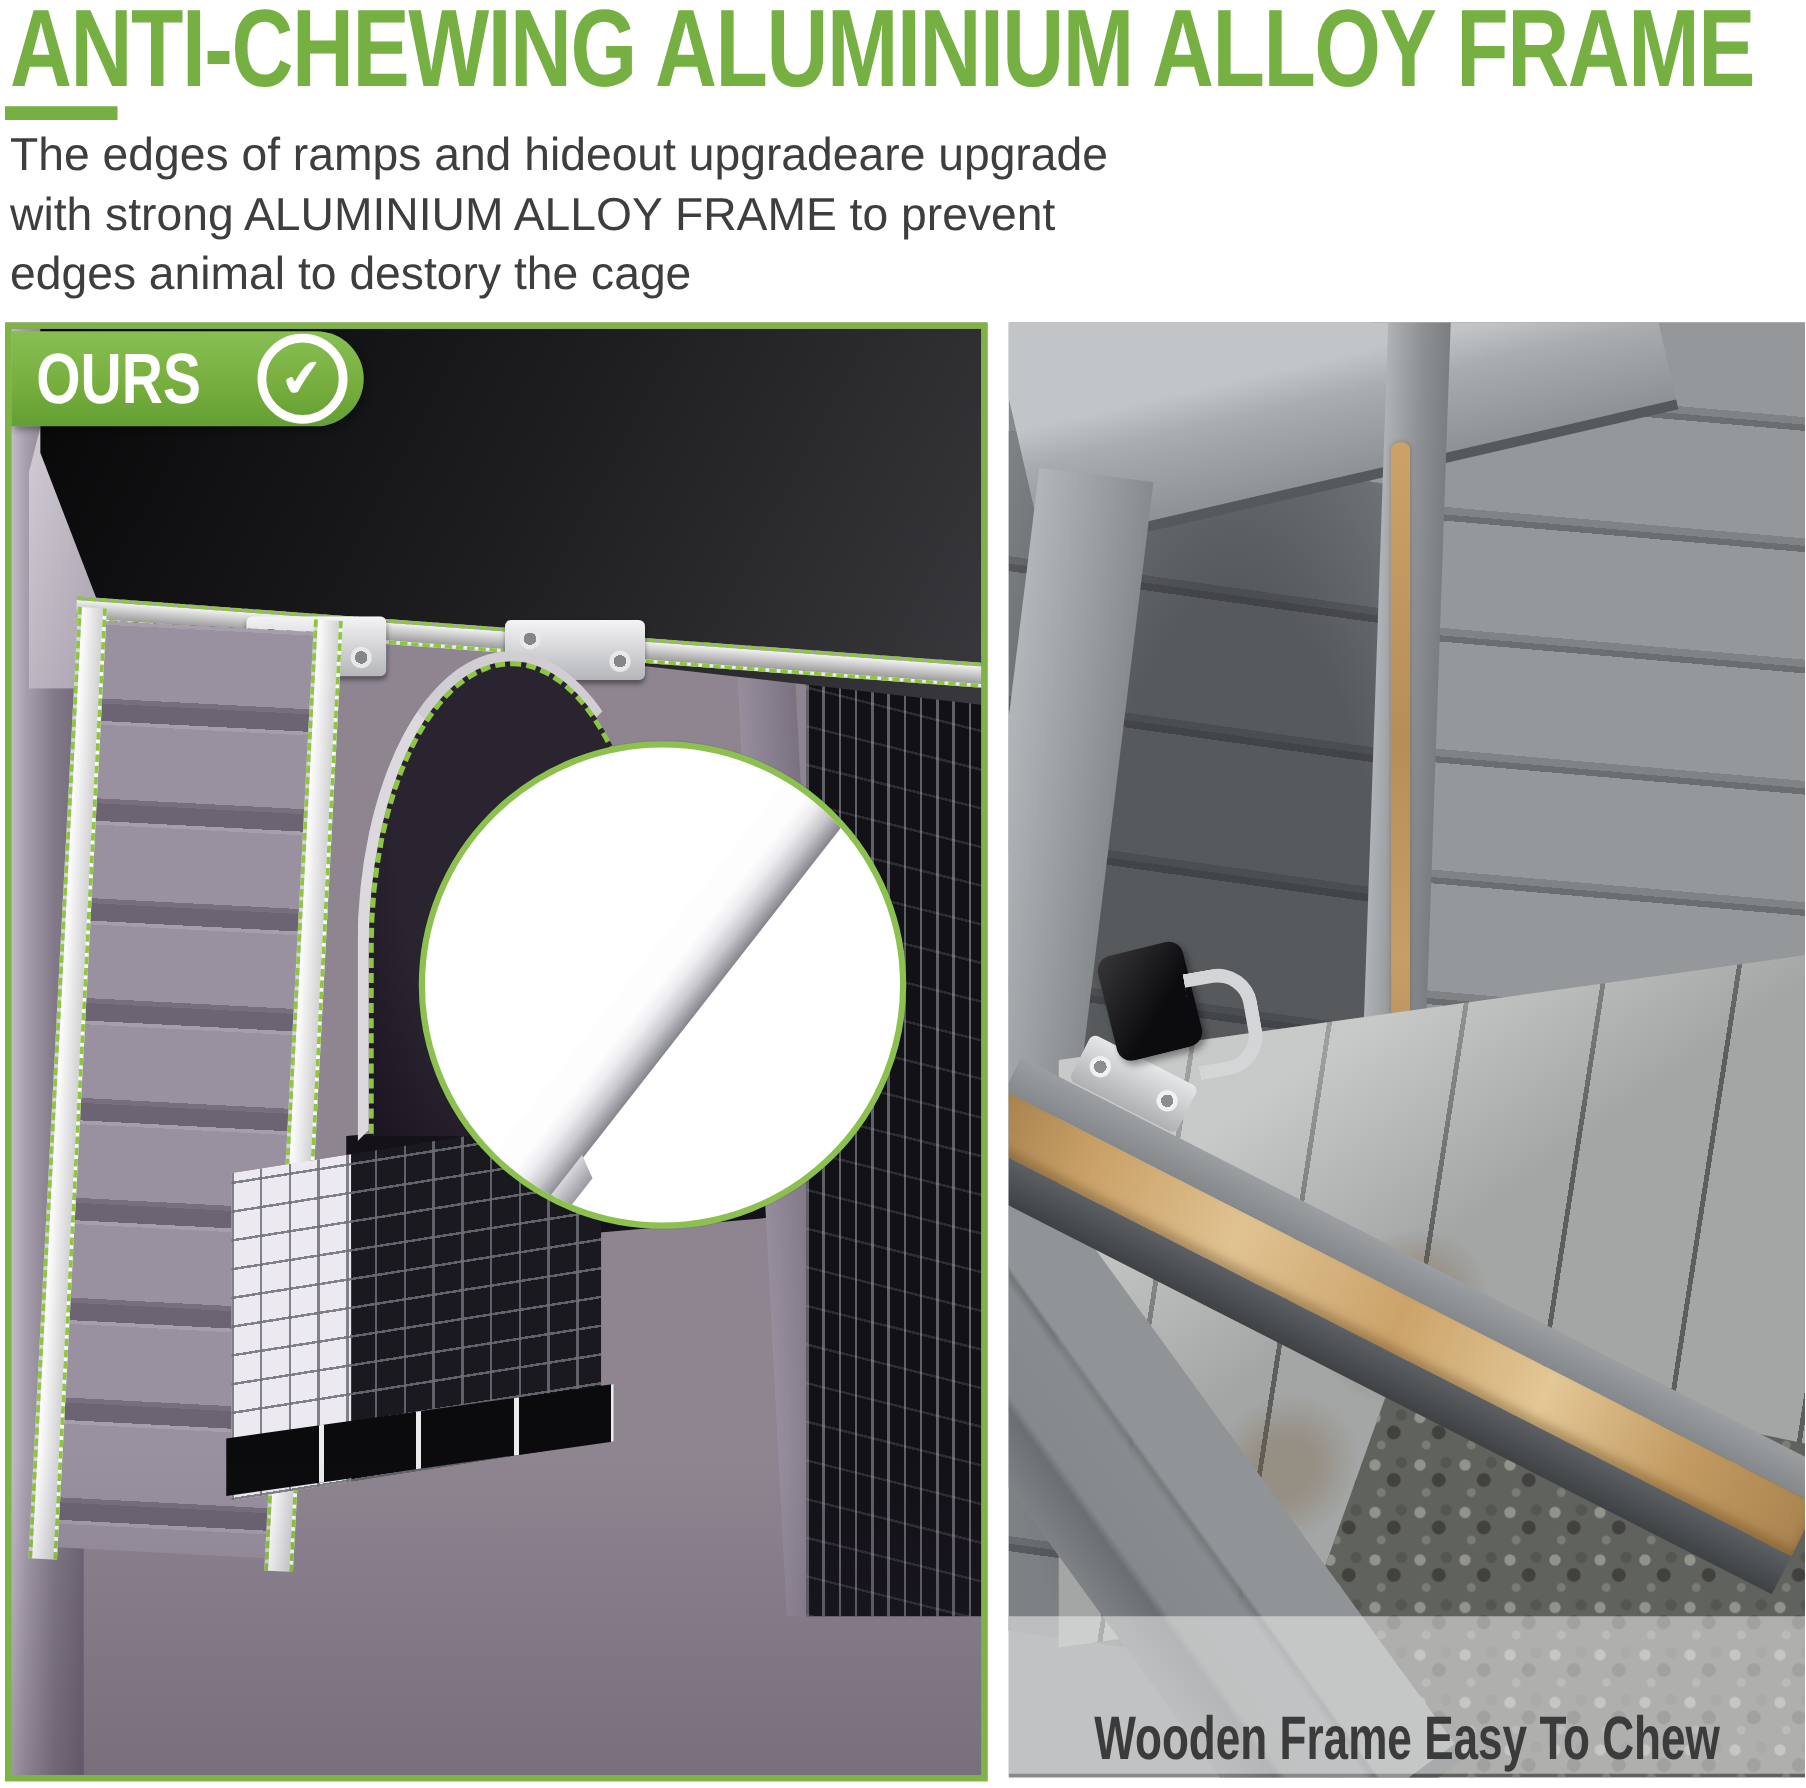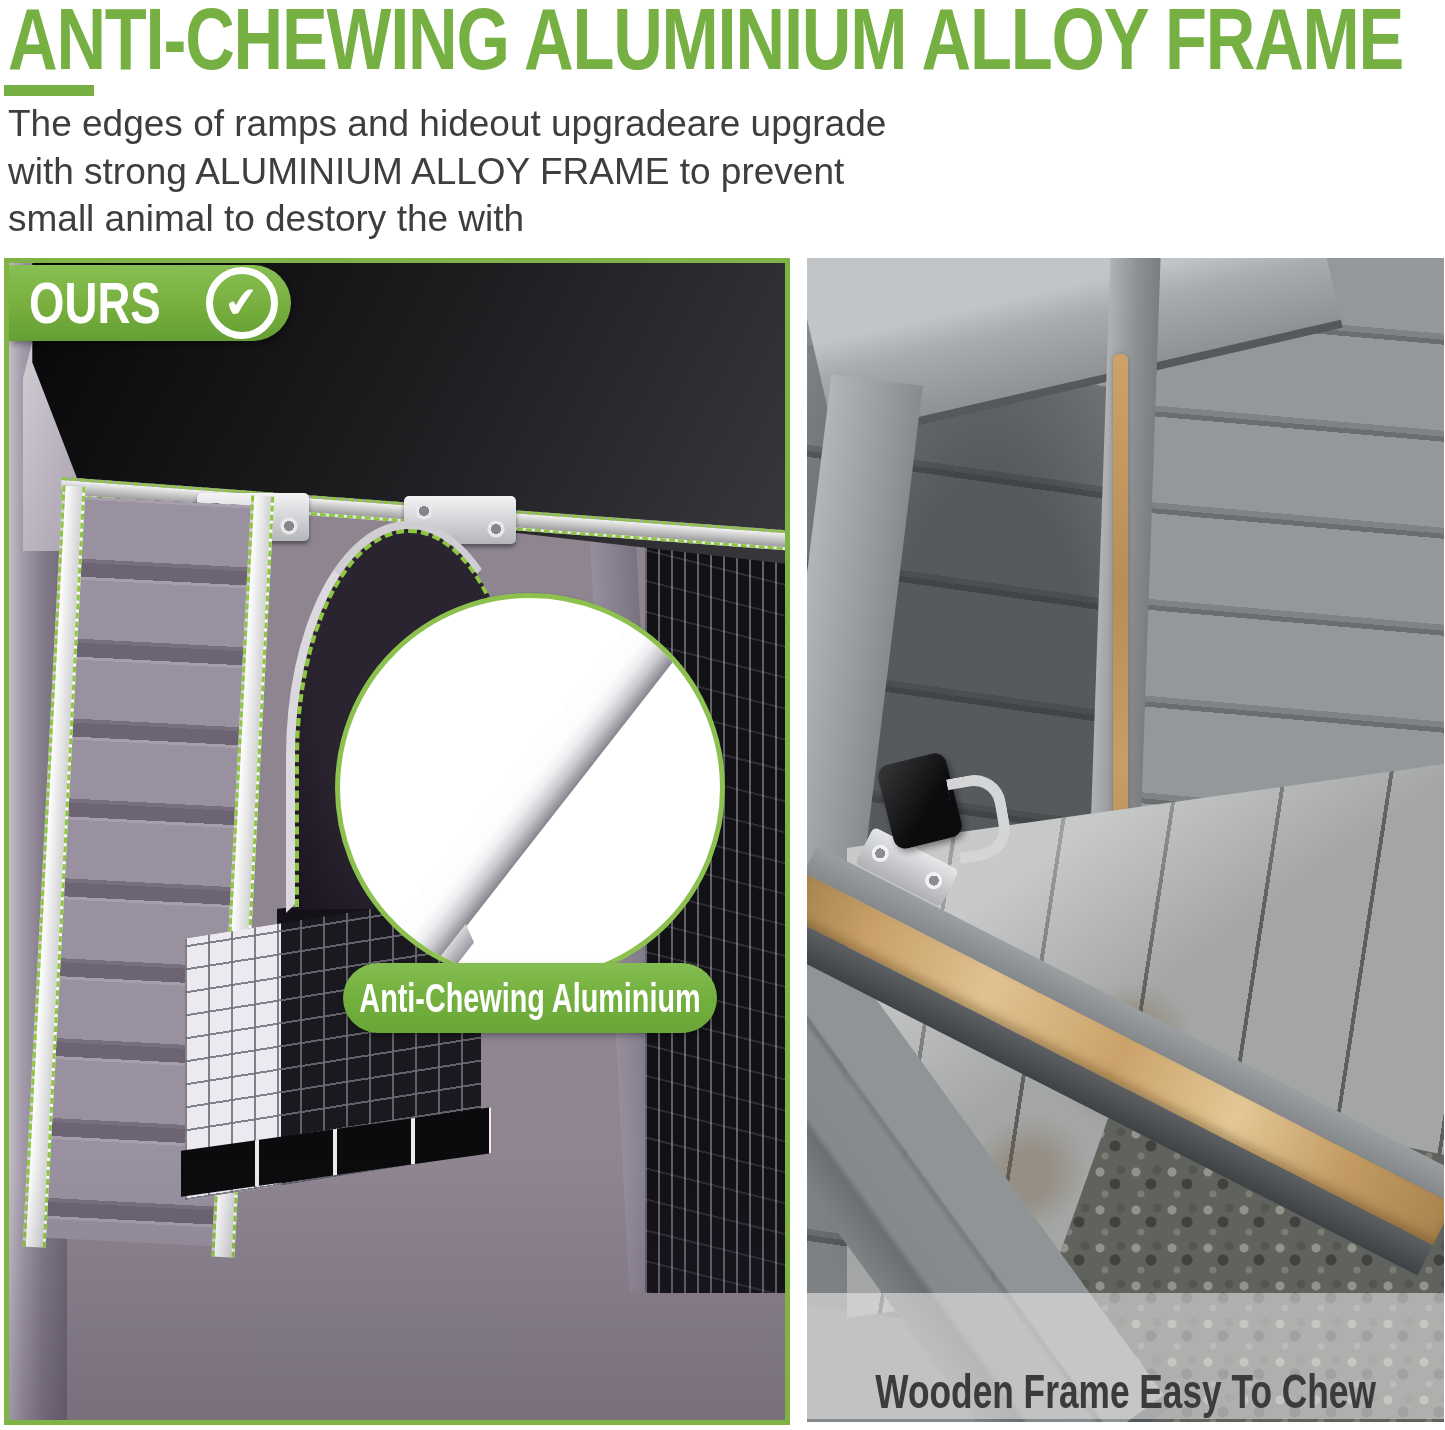--- a/index.html
+++ b/index.html
@@ -144,21 +144,21 @@
 </style>
 </head>
 <body>
 
 <div class="canvas">
 
   <h1 class="page-title">ANTI-CHEWING ALUMINIUM ALLOY FRAME</h1>
   <div class="title-underline"></div>
   <p class="desc">The edges of ramps and hideout upgradeare upgrade
 with strong ALUMINIUM ALLOY FRAME to prevent
-small animal to destory the with</p>
+edges animal to destory the cage</p>
 
   <section class="lp">
     <div class="abs lp-left-wall"></div>
     <div class="abs lp-lid"></div>
     <div class="abs lp-under-shadow"></div>
     <div class="abs lp-mesh-post"></div>
     <div class="abs lp-mesh-right"></div>
     <div class="abs lp-roof"></div>
     <div class="abs lp-alu-strip"></div>
     <div class="abs lp-hinge lp-hinge1"></div>
@@ -171,23 +171,20 @@
     </div>
     <div class="abs lp-mesh-floor">
       <div class="lp-mesh-light"></div>
       <div class="lp-mesh-dark"></div>
     </div>
     <div class="abs lp-mat-strip"></div>
     <div class="abs lp-floor-shade"></div>
     <div class="abs lp-inset-circle">
       <div class="lp-alu-bar"></div>
     </div>
-    <div class="abs lp-pill">
-      <span class="cond">Anti-Chewing Aluminium</span>
-    </div>
     <div class="abs lp-badge">
       <span class="cond lp-badge-text">OURS</span>
       <span class="lp-badge-circle">
         <span class="lp-badge-check">✔</span>
       </span>
     </div>
   </section>
 
   <section class="rp">
     <div class="abs rp-back-wall"></div>

